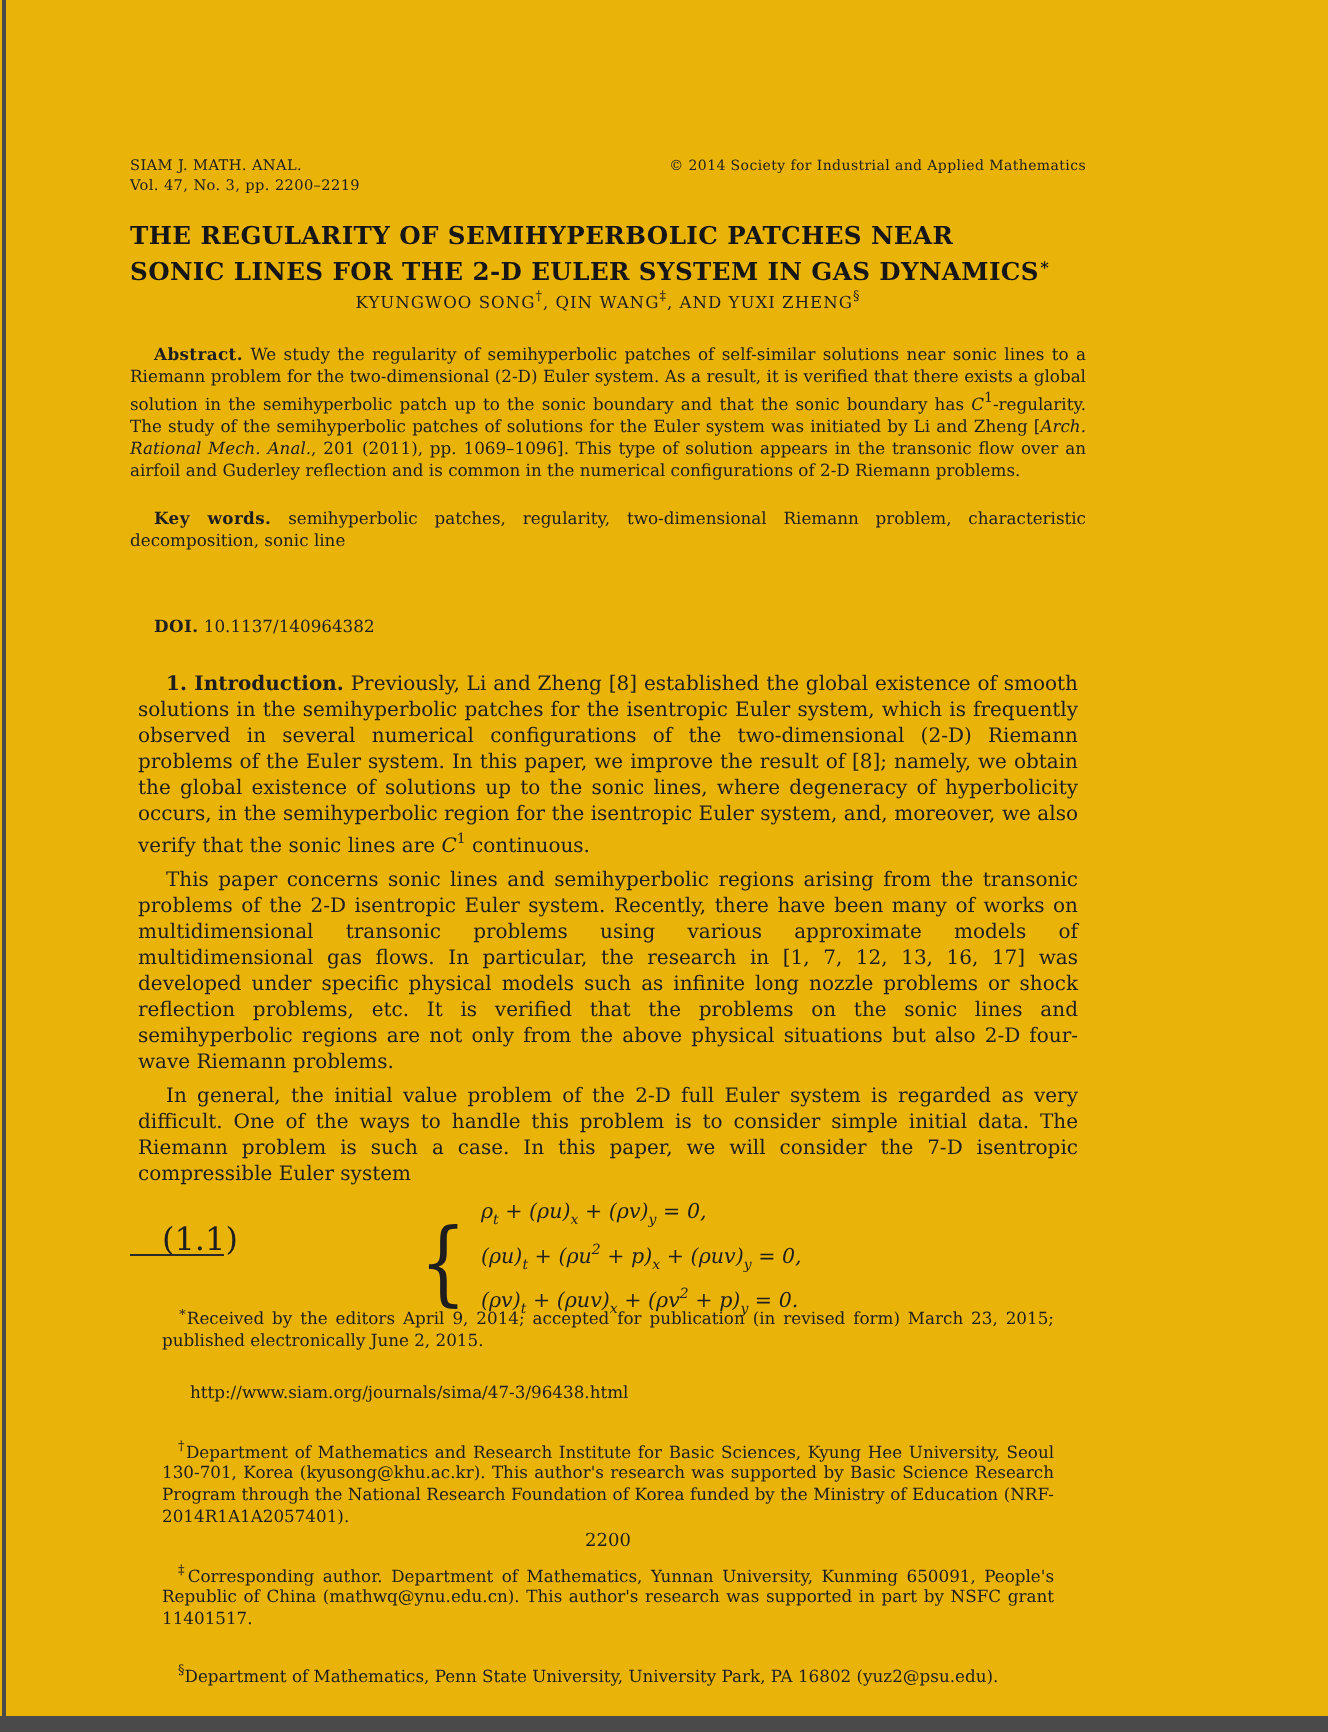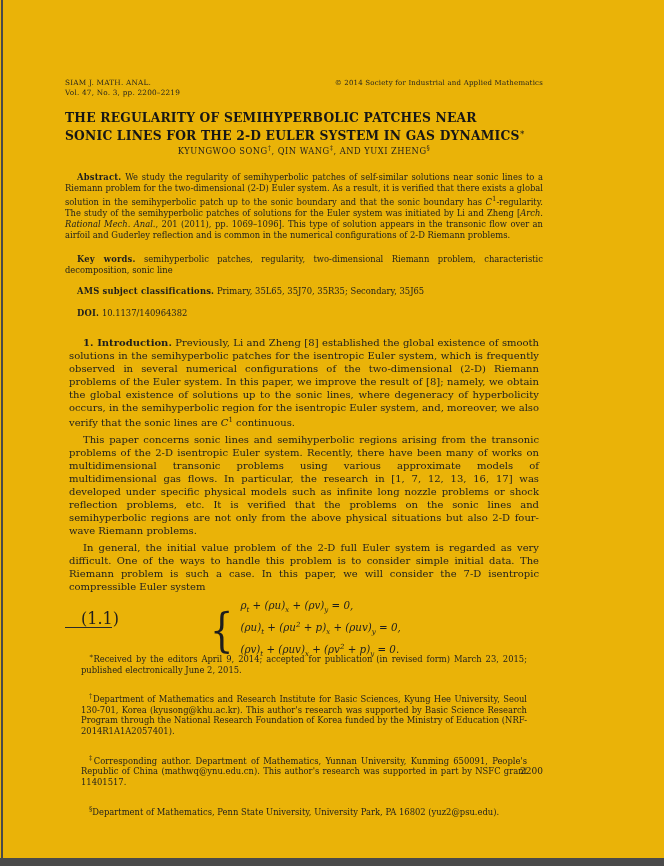--- a/index.html
+++ b/index.html
@@ -49,21 +49,21 @@
   .eq-lines sub{font-size:7px;font-style:italic;}
   .eq-lines sup{font-size:7px;}
 
   
   .fnrule{top:627px;width:47px;border-top:1px solid #2a2a2a;}
   .footnotes{top:635px;font-size:8.4px;line-height:10.7px;text-align:justify;}
   .footnotes p{margin:16px;text-indent:8px;}
   .footnotes p.url{text-indent:14px;text-align:left;}
   .footnotes sup{font-size:6.5px;}
 
-  .pagenum{top:766px;text-align:right;font-size:9px;}
+  .pagenum{top:766px;text-align:center;font-size:9px;}
 </style>
 </head>
 <body>
 
 <div class="page">
 
   <div class="col jheader">
     <div class="left">
       <div>SIAM J. MATH. ANAL.</div>
       <div>Vol. 47, No. 3, pp. 2200–2219</div>
@@ -79,23 +79,20 @@
   <div class="col authors">KYUNGWOO SONG<sup>†</sup>, QIN WANG<sup>‡</sup>, AND YUXI ZHENG<sup>§</sup></div>
 
   <div class="col small abstract fm">
     <p><b>Abstract.</b> <span>We study the regularity of semihyperbolic patches of self-similar solutions near sonic lines to a Riemann problem for the two-dimensional (2-D) Euler system. As a result, it is verified that there exists a global solution in the semihyperbolic patch up to the sonic boundary and that the sonic boundary has <i>C</i><sup>1</sup>-regularity. The study of the semihyperbolic patches of solutions for the Euler system was initiated by Li and Zheng [<i>Arch. Rational Mech. Anal.</i>, 201 (2011), pp. 1069–1096]. This type of solution appears in the transonic flow over an airfoil and Guderley reflection and is common in the numerical configurations of 2-D Riemann problems.</span></p>
   </div>
 
   <div class="col small kw fm">
     <p><b>Key words.</b> <span>semihyperbolic patches, regularity, two-dimensional Riemann problem, characteristic decomposition, sonic line</span></p>
   </div>
 
-  <div class="col small ams fm">
-    <p><b>AMS subject classifications.</b> <span>Primary, 35L65, 35J70, 35R35; Secondary, 35J65</span></p>
-  </div>
 
   <div class="col small doi fm">
     <p><b>DOI.</b> <span>10.1137/140964382</span></p>
   </div>
 
   <div class="col bodyflow">
     <p><b>1. Introduction.</b> <span>Previously, Li and Zheng [8] established the global existence of smooth solutions in the semihyperbolic patches for the isentropic Euler system, which is frequently observed in several numerical configurations of the two-dimensional (2-D) Riemann problems of the Euler system. In this paper, we improve the result of [8]; namely, we obtain the global existence of solutions up to the sonic lines, where degeneracy of hyperbolicity occurs, in the semihyperbolic region for the isentropic Euler system, and, moreover, we also verify that the sonic lines are <i>C</i><sup>1</sup> continuous.</span></p>
     <p>This paper concerns sonic lines and semihyperbolic regions arising from the transonic problems of the 2-D isentropic Euler system. Recently, there have been many of works on multidimensional transonic problems using various approximate models of multidimensional gas flows. In particular, the research in [1, 7, 12, 13, 16, 17] was developed under specific physical models such as infinite long nozzle problems or shock reflection problems, etc. It is verified that the problems on the sonic lines and semihyperbolic regions are not only from the above physical situations but also 2-D four-wave Riemann problems.</p>
     <p>In general, the initial value problem of the 2-D full Euler system is regarded as very difficult. One of the ways to handle this problem is to consider simple initial data. The Riemann problem is such a case. In this paper, we will consider the 7-D isentropic compressible Euler system</p>
 
@@ -109,20 +106,21 @@
           <div>(ρv)<sub>t</sub> + (ρuv)<sub>x</sub> + (ρv<sup>2</sup> + p)<sub>y</sub> = 0.</div>
         </span>
       </span>
     </div>
   </div>
 
   <div class="col fnrule"></div>
 
   <div class="col footnotes">
     <p><sup>∗</sup>Received by the editors April 9, 2014; accepted for publication (in revised form) March 23, 2015; published electronically June 2, 2015.</p>
+    <p class="url">http://www.siam.org/journals/sima/47-3/96438.html</p>
     <p><sup>†</sup>Department of Mathematics and Research Institute for Basic Sciences, Kyung Hee University, Seoul 130-701, Korea (kyusong@khu.ac.kr). This author's research was supported by Basic Science Research Program through the National Research Foundation of Korea funded by the Ministry of Education (NRF-2014R1A1A2057401).</p>
     <p><sup>‡</sup>Corresponding author. Department of Mathematics, Yunnan University, Kunming 650091, People's Republic of China (mathwq@ynu.edu.cn). This author's research was supported in part by NSFC grant 11401517.</p>
     <p><sup>§</sup>Department of Mathematics, Penn State University, University Park, PA 16802 (yuz2@psu.edu).</p>
   </div>
 
   <div class="col pagenum">2200</div>
 
   <div class="edge-left"></div>
   <div class="edge-bottom"></div>
 </div>

